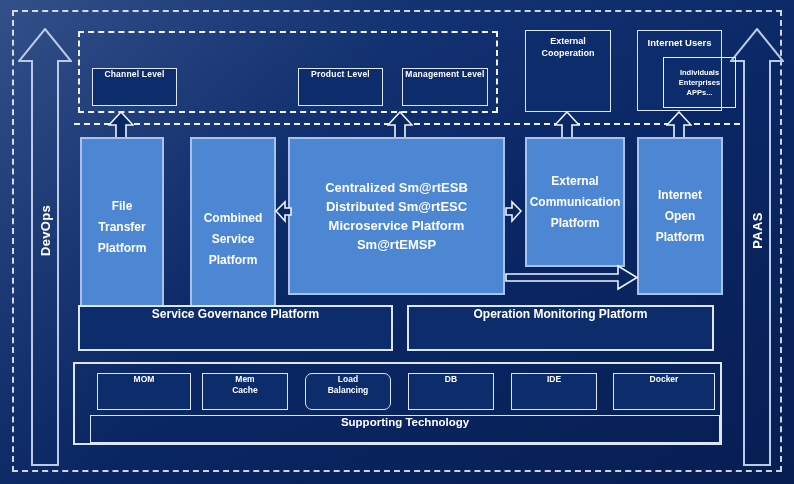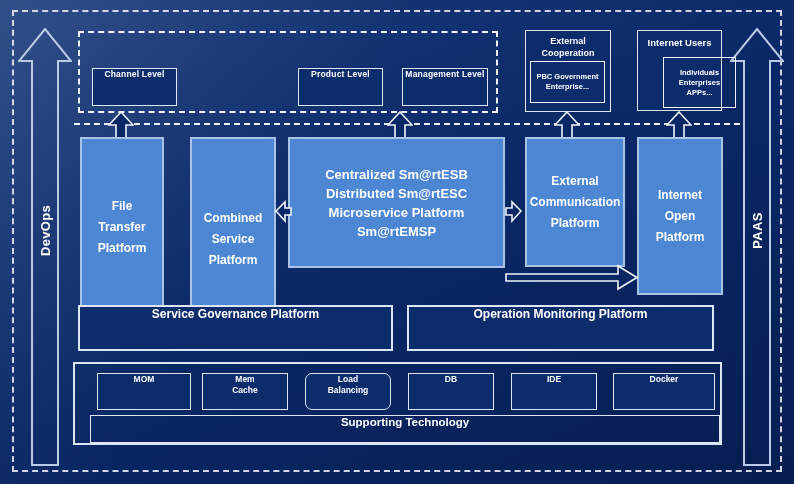--- a/index.html
+++ b/index.html
@@ -80,24 +80,20 @@
   <div class="abs darkbox thinborder lvl" style="left:402px; top:68px; width:86px; height:38px;">
     <div>Management Level</div>
   </div>
 
   <div class="abs darkbox thinborder" style="left:525px; top:30px; width:86px; height:82px; justify-content:flex-start;">
     <div class="coop-title">
       <div>External</div>
       <div>Cooperation</div>
     </div>
   </div>
-  <div class="abs innerbox" style="left:530px; top:61px; width:75px; height:42px;">
-    <div>PBC Government</div>
-    <div>Enterprise...</div>
-  </div>
 
   <div class="abs darkbox thinborder" style="left:637px; top:30px; width:85px; height:81px; justify-content:flex-start;">
     <div class="users-title">Internet Users</div>
   </div>
   <div class="abs innerbox" style="left:643px; top:57px; width:73px; height:51px;margin-left:20px;">
     <div>Individuals</div>
     <div>Enterprises</div>
     <div>APPs...</div>
   </div>
 
@@ -119,21 +115,21 @@
   <div class="abs lightbox" style="left:80px; top:137px; width:84px; height:180px;">
     <div>File</div>
     <div>Transfer</div>
     <div>Platform</div>
   </div>
   <div class="abs lightbox" style="left:190px; top:137px; width:86px; height:204px;">
     <div>Combined</div>
     <div>Service</div>
     <div>Platform</div>
   </div>
-  <div class="abs lightbox esb-text" style="left:288px; top:137px; width:217px; height:131px;">
+  <div class="abs lightbox esb-text" style="left:288px; top:137px; width:217px; height:158px;">
     <div>Centralized Sm@rtESB</div>
     <div>Distributed Sm@rtESC</div>
     <div>Microservice Platform Sm@rtEMSP</div>
   </div>
   <div class="abs lightbox" style="left:525px; top:137px; width:100px; height:130px;">
     <div>External</div>
     <div>Communication</div>
     <div>Platform</div>
   </div>
   <div class="abs lightbox" style="left:637px; top:137px; width:86px; height:158px;">

